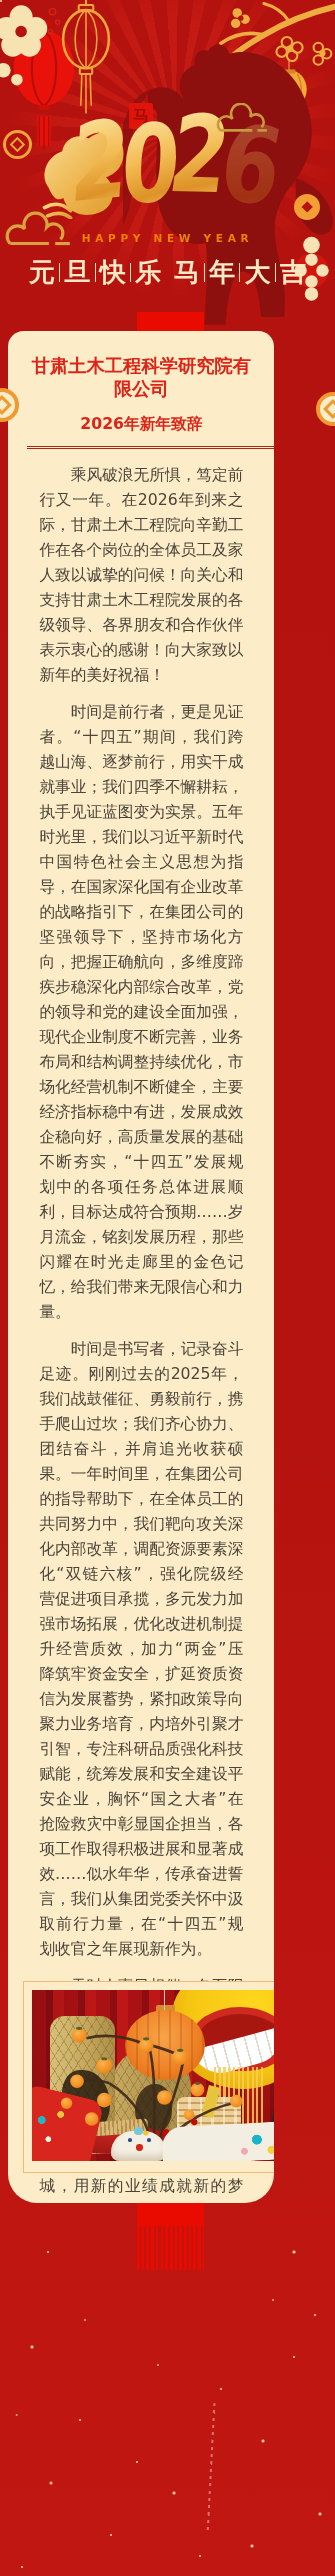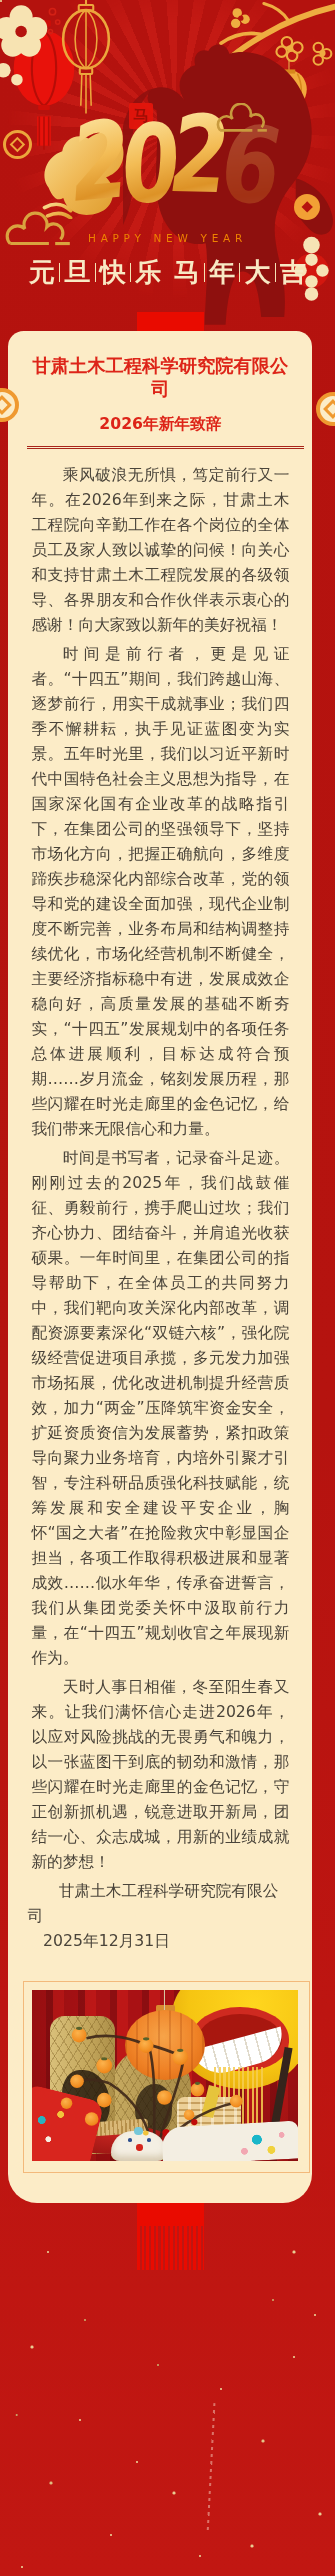--- a/index.html
+++ b/index.html
@@ -17,46 +17,46 @@
   .gold-head{left:34px;top:124px;width:93px;height:95px;z-index:3;}
   .digits{left:67px;top:111px;z-index:3;transform:rotate(-5deg) scaleX(.78);transform-origin:left top;white-space:nowrap;}
   .digits span{display:inline-block;font-size:107px;line-height:1;font-weight:bold;font-style:italic;
     background:linear-gradient(170deg,#fbe098 10%,#f3bc55 45%,#dd9226 75%,#f6cf7e);
     -webkit-background-clip:text;background-clip:text;color:transparent;margin-right:-10.5px;}
   .digits .d1{transform:translateY(7.3px);}
   .digits .d2{transform:translateY(2.1px) rotate(5deg);}
   .digits .d3{transform:translateY(17px) rotate(9deg);opacity:.25;}
   .seal{left:129px;top:103px;width:24px;height:26px;background:#e3150b;border-radius:2.1px;z-index:3;
     display:flex;align-items:center;justify-content:center;font-size:15.7px;font-weight:bold;color:#9d0d05;opacity:.95;}
-  .happy{left:0;right:0;top:232px;text-align:center;font-size:10.5px;font-weight:normal;letter-spacing:4.7px;color:#ee8200;z-index:4;}
+  .happy{left:0;right:0;top:232px;text-align:center;font-size:10.5px;font-weight:bold;letter-spacing:4.7px;color:#ee8200;z-index:4;}
   .banner{left:0;right:0;top:257px;display:flex;justify-content:center;align-items:center;z-index:4;}
   .banner .ch{font-size:26px;line-height:1.2;font-weight:bold;color:#f8e9c4;}
   .banner .sep{width:1px;height:19px;background:#f5e2b4;margin:0 4.2px;}
   .banner .gap{width:12.6px;}
   .tab{left:137px;top:312px;width:67px;height:25px;background:#e90b00;z-index:1;}
   .coin-outline{left:3.1px;top:130px;width:23px;height:23px;border:3.1px solid #eca63c;border-radius:50%;z-index:2;
     display:flex;align-items:center;justify-content:center;}
   .coin-outline i{display:block;width:6.8px;height:6.8px;border:2.6px solid #eca63c;transform:rotate(45deg);}
   .coin-filled{left:294px;top:194px;width:26px;height:26px;background:#f2a035;border-radius:50%;z-index:3;
     display:flex;align-items:center;justify-content:center;}
   .coin-filled i{display:block;width:8.4px;height:8.4px;background:#b5130f;transform:rotate(45deg);}
   .edge-coin{width:34px;height:34px;border:4.7px solid #ef9930;border-radius:50%;background:#fcecc7;z-index:4;
     display:flex;align-items:center;justify-content:center;box-sizing:border-box;}
   .edge-coin i{display:block;width:7.9px;height:7.9px;border:3.1px solid #ef9930;transform:rotate(45deg);}
   .edge-coin.left{left:-14.7px;top:388px;}
   .edge-coin.right{left:316px;top:392px;}
   .flower-cluster{left:287px;top:235px;z-index:3;}
 
   
-  .card{left:8.4px;top:331px;width:304px;height:1872px;background:#fcecc7;border-radius:15.7px 15.7px 29px 29px;
+  .card{left:8.4px;top:331px;width:266px;height:1872px;background:#fcecc7;border-radius:15.7px 15.7px 29px 29px;
     z-index:2;box-sizing:border-box;padding:24px 19px 0;overflow:hidden;}
   .title1{text-align:center;font-size:18.3px;font-weight:bold;color:#dd2418;line-height:1.25;margin:0;}
   .title2{text-align:center;font-size:15.7px;font-weight:bold;color:#dd2418;margin:13.6px 0 0;}
   .divider{width:277px;margin:10.5px auto 0;border-top:1.6px solid #a8251a;border-bottom:1px solid #a8251a;height:1.6px;}
-  .body-p{font-size:15.7px;line-height:25px;color:#4a443a;text-align:justify;text-indent:2em;margin:4px;}
+  .body-p{font-size:15.7px;line-height:25px;color:#4a443a;text-align:justify;text-indent:2em;margin:12px;}
   .body-p.first{margin-top:12.6px;}
   .sig{font-size:15.7px;line-height:25px;color:#4a443a;text-indent:2em;margin:0;}
   .date-p{font-size:15.7px;line-height:25px;color:#4a443a;text-indent:1em;margin:0;}
 
   
   .photo-frame{left:14.7px;top:1650px;width:287px;height:192px;border:1.6px solid #f3b97b;box-sizing:border-box;
     padding:7.9px 8.4px;background:#fcecc7;}
   .photo{position:relative;width:266px;height:171px;overflow:hidden;
     background:repeating-linear-gradient(90deg,#a91114 0 13.6px,#8c0e11 13.6px 21px,#bd1717 21px 32px);}
   .photo .shade-ov{left:0;top:0;right:0;bottom:0;background:radial-gradient(ellipse at 55% 15%,rgba(0,0,0,0) 40%,rgba(50,0,0,.3) 100%);}

